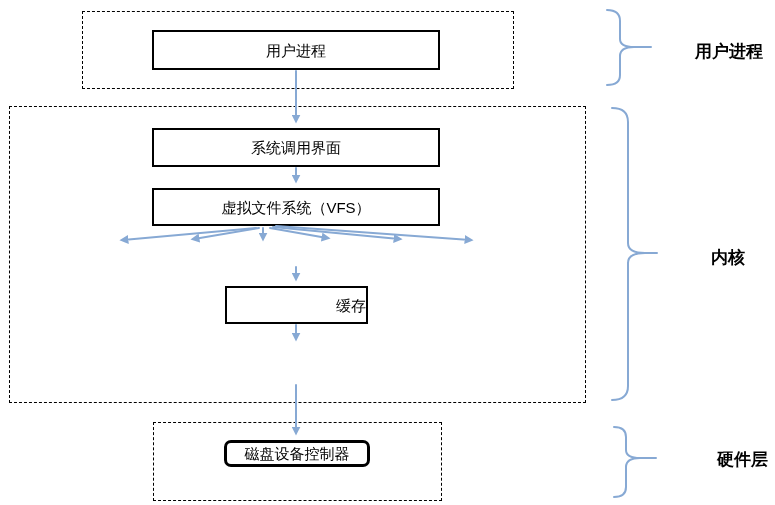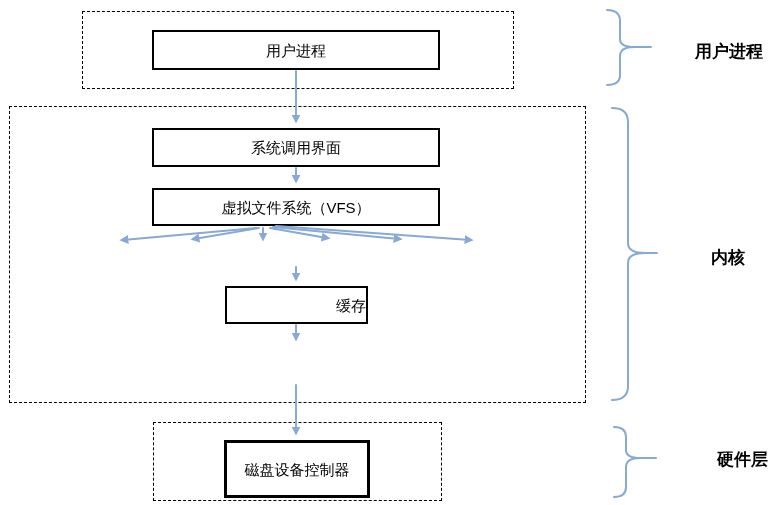--- a/index.html
+++ b/index.html
@@ -50,21 +50,21 @@
   <div class="box" style="left:152px;top:188px;width:288px;height:38px;text-align:right;">
     <span>虚拟文件系统（VFS）</span>
   </div>
 
 
   <div class="box" style="left:225px;top:286px;width:143px;height:38px;justify-content:flex-end;">
     <span>缓存</span>
   </div>
 
 
-  <div class="box thick" style="left:224px;top:440px;width:146px;height:58px;">
+  <div class="box thick" style="left:224px;top:440px;width:146px;height:27px;border-radius:7px;">
     <span>磁盘设备控制器</span>
   </div>
 
   <div class="brace-label" style="left:695px;top:43px;">用户进程</div>
   <div class="brace-label" style="left:711px;top:249px;">内核</div>
   <div class="brace-label" style="left:698px;top:451px;margin-left:19px;">硬件层</div>
 
   <svg id="overlay" width="775" height="505" viewBox="0 0 775 505">
     <defs>
       <marker id="ah" viewBox="0 0 10 10" refX="6" refY="5" markerWidth="9" markerHeight="9" markerUnits="userSpaceOnUse" orient="auto">

